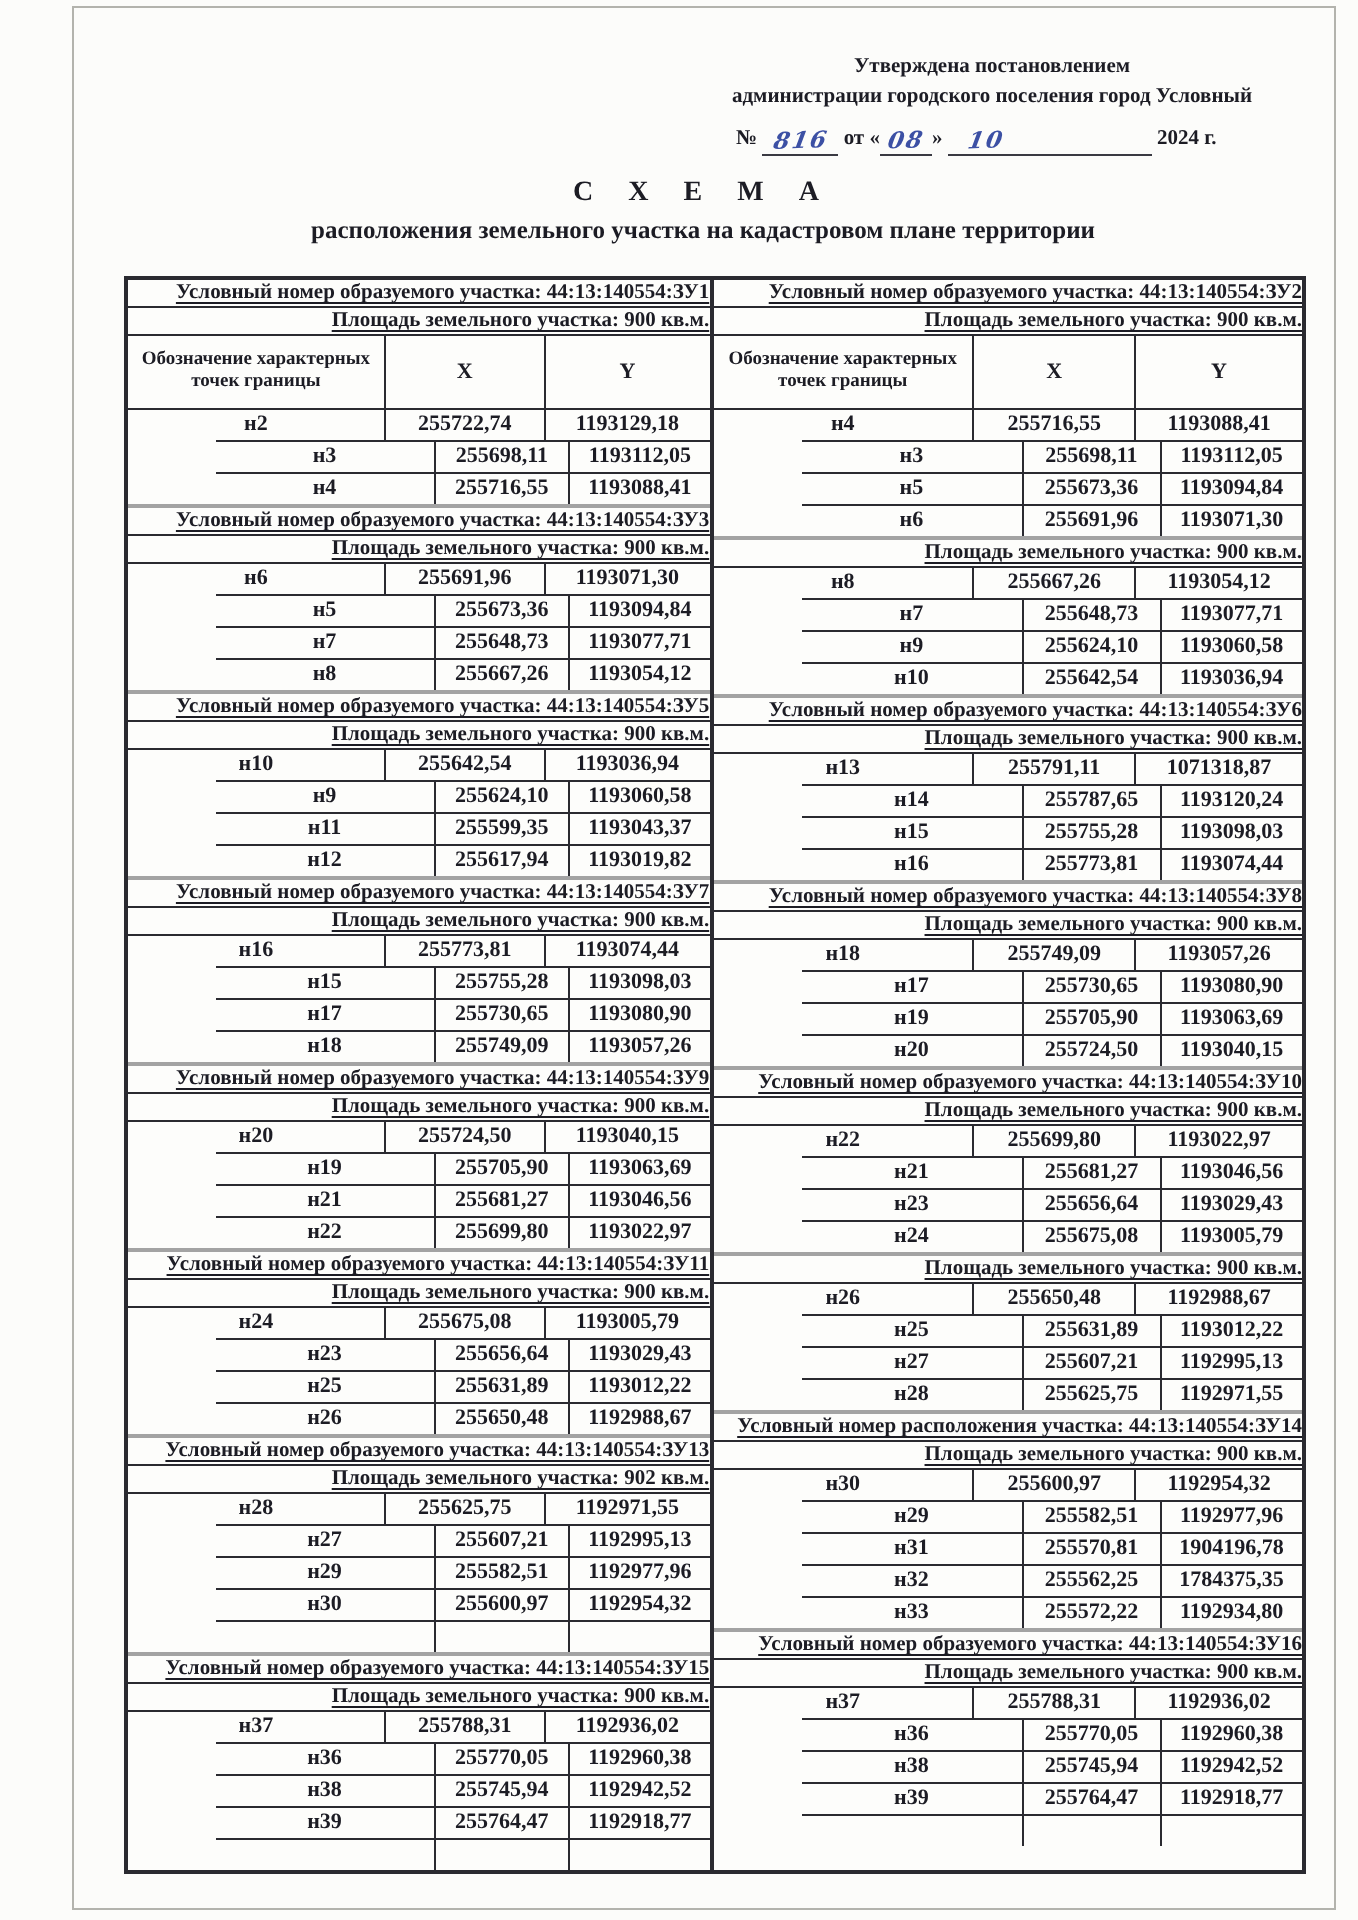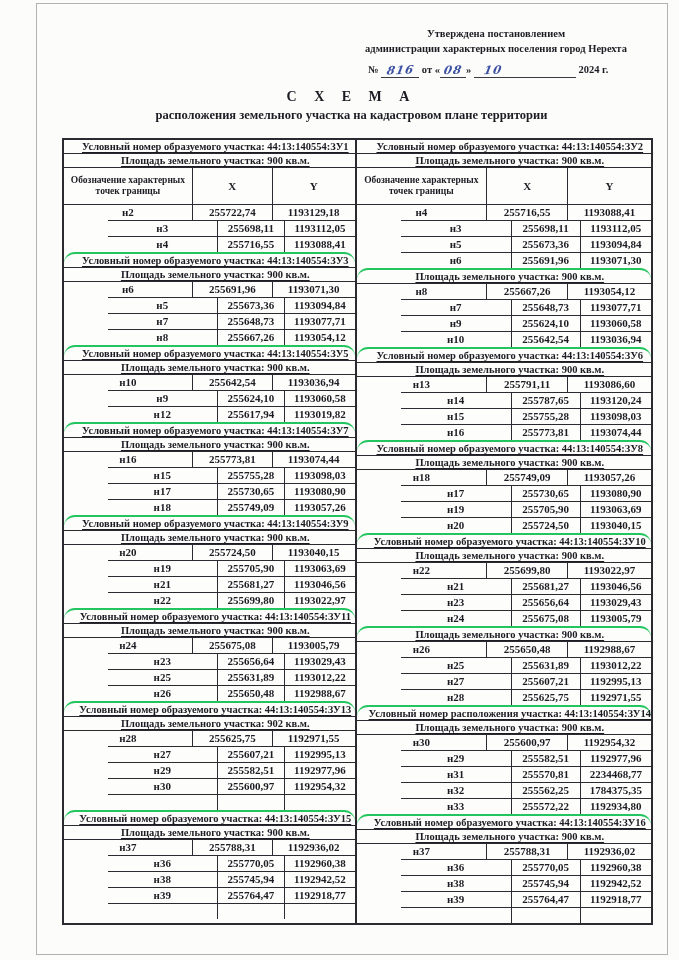--- a/index.html
+++ b/index.html
@@ -42,23 +42,23 @@
   
   .tables{
     position:absolute;top:138px;left:62px;width:587px;
     border:2px solid #2a2a30;
     display:grid;grid-template-columns:1fr 1fr;
     background:#fdfdfb;
   }
   .tcol{display:flex;flex-direction:column;}
   .tcol.right{border-left:2px solid #2a2a30;}
   .pblock{display:flex;flex-direction:column;}
-  .pblock + .pblock{border-top:2px solid #22c55e;border-radius:11px;}
+  .pblock + .pblock{border-top:2px solid #a3a3a3;}
   .phead{
-    font-size:10.5px;font-weight:700;text-align:center;
+    font-size:10.5px;font-weight:700;text-align:right;
     height:13px;line-height:13px;border-bottom:1px solid #2a2a30;
     white-space:nowrap;overflow:hidden;padding-left:12px;
   }
   .phead .u{text-decoration:underline;text-underline-offset:2px;}
   .colhead{
     display:grid;grid-template-columns:44% 27.5% 28.5%;
     border-bottom:1px solid #2a2a30;height:36px;
   }
   .colhead .hc{
     display:flex;align-items:center;justify-content:center;text-align:center;
@@ -78,21 +78,21 @@
   .prow .c + .c{border-left:1px solid #2a2a30;}
 </style>
 </head>
 <body>
 
 <div class="page">
   <div class="page-frame"></div>
 
   <div class="approval">
     <div>Утверждена постановлением</div>
-    <div>администрации характерных поселения город Нерехта</div>
+    <div>администрации городского поселения город Условный</div>
     <div class="stamp-line3">
       <span>№</span>
       <span class="blank num"><span class="ink">816</span></span>
       <span>от</span>
       <span>«</span><span class="blank day"><span class="ink">08</span></span><span>»</span>
       <span class="blank month"><span class="ink">10</span></span>
       <span>2024 г.</span>
     </div>
   </div>
 
@@ -158,20 +158,25 @@
             <div class="c">н10</div>
             <div class="c">255642,54</div>
             <div class="c">1193036,94</div>
           </div>
           <div class="prow">
             <div class="c">н9</div>
             <div class="c">255624,10</div>
             <div class="c">1193060,58</div>
           </div>
           <div class="prow">
+            <div class="c">н11</div>
+            <div class="c">255599,35</div>
+            <div class="c">1193043,37</div>
+          </div>
+          <div class="prow">
             <div class="c">н12</div>
             <div class="c">255617,94</div>
             <div class="c">1193019,82</div>
           </div>
         </div>
         <div class="pblock">
           <div class="phead"><span class="u">Условный номер образуемого участка: 44:13:140554:ЗУ7</span></div>
           <div class="phead"><span class="u">Площадь земельного участка: 900 кв.м.</span></div>
           <div class="prow">
             <div class="c">н16</div>
@@ -353,21 +358,21 @@
             <div class="c">255642,54</div>
             <div class="c">1193036,94</div>
           </div>
         </div>
         <div class="pblock">
           <div class="phead"><span class="u">Условный номер образуемого участка: 44:13:140554:ЗУ6</span></div>
           <div class="phead"><span class="u">Площадь земельного участка: 900 кв.м.</span></div>
           <div class="prow">
             <div class="c">н13</div>
             <div class="c">255791,11</div>
-            <div class="c">1193086,60</div>
+            <div class="c">1071318,87</div>
           </div>
           <div class="prow">
             <div class="c">н14</div>
             <div class="c">255787,65</div>
             <div class="c">1193120,24</div>
           </div>
           <div class="prow">
             <div class="c">н15</div>
             <div class="c">255755,28</div>
             <div class="c">1193098,03</div>
@@ -458,21 +463,21 @@
             <div class="c">1192954,32</div>
           </div>
           <div class="prow">
             <div class="c">н29</div>
             <div class="c">255582,51</div>
             <div class="c">1192977,96</div>
           </div>
           <div class="prow">
             <div class="c">н31</div>
             <div class="c">255570,81</div>
-            <div class="c">2234468,77</div>
+            <div class="c">1904196,78</div>
           </div>
           <div class="prow">
             <div class="c">н32</div>
             <div class="c">255562,25</div>
             <div class="c">1784375,35</div>
           </div>
           <div class="prow">
             <div class="c">н33</div>
             <div class="c">255572,22</div>
             <div class="c">1192934,80</div>

